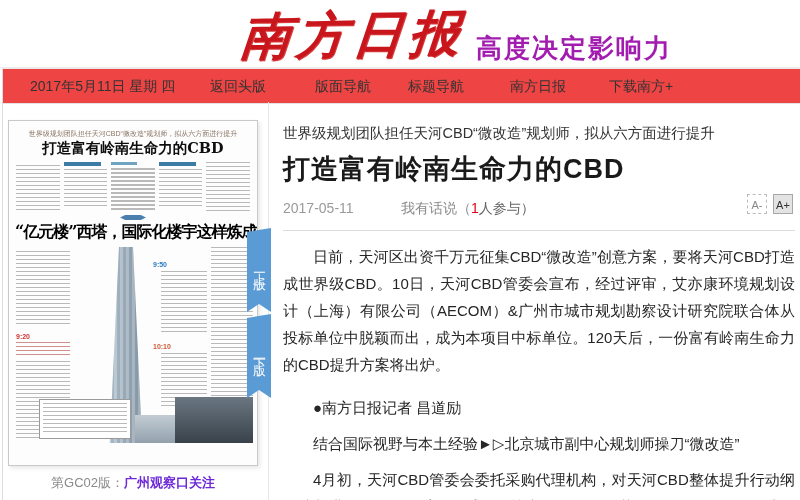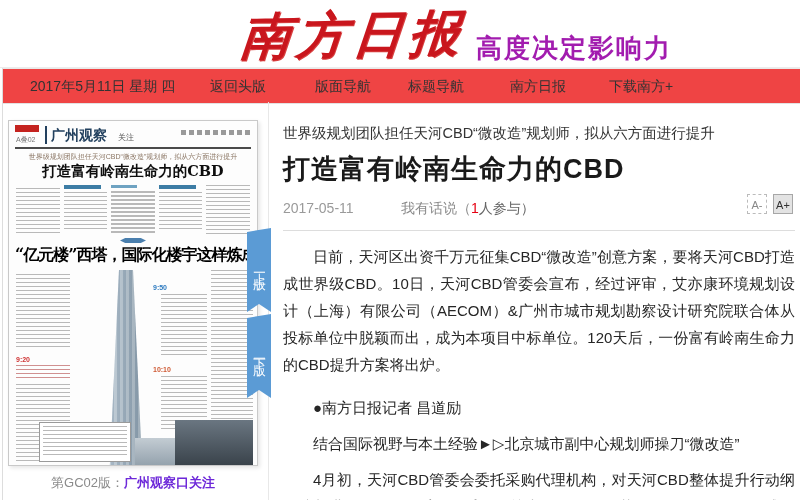--- a/index.html
+++ b/index.html
@@ -151,27 +151,20 @@
   <span class="nav-i2">版面导航</span>
   <span class="nav-i3">标题导航</span>
   <span class="nav-i4">南方日报</span>
   <span class="nav-i5">下载南方+</span>
 </div>
 
 <div id="left-border"></div>
 <div id="col-divider"></div>
 
 <div id="thumb">
-  <div class="mini-header">
-    <div class="red-tag"></div>
-    <span class="mini-edition">A叠02</span>
-    <span class="mini-section">广州观察</span>
-    <span class="mini-tag">关注</span>
-    <div class="mini-hdr-dashes"></div>
-  </div>
   <div class="mini-kicker">世界级规划团队担任天河CBD“微改造”规划师，拟从六方面进行提升</div>
   <div class="mini-headline">打造富有岭南生命力的CBD</div>
   <div class="cols-top">
     <div class="col ft" style="margin-top:3px;"></div>
     <div class="col">
         <div class="col-head"></div>
         <div class="ft" style="height:40px;"></div>
       </div>
     <div class="col">
         <div class="col-head2"></div>

